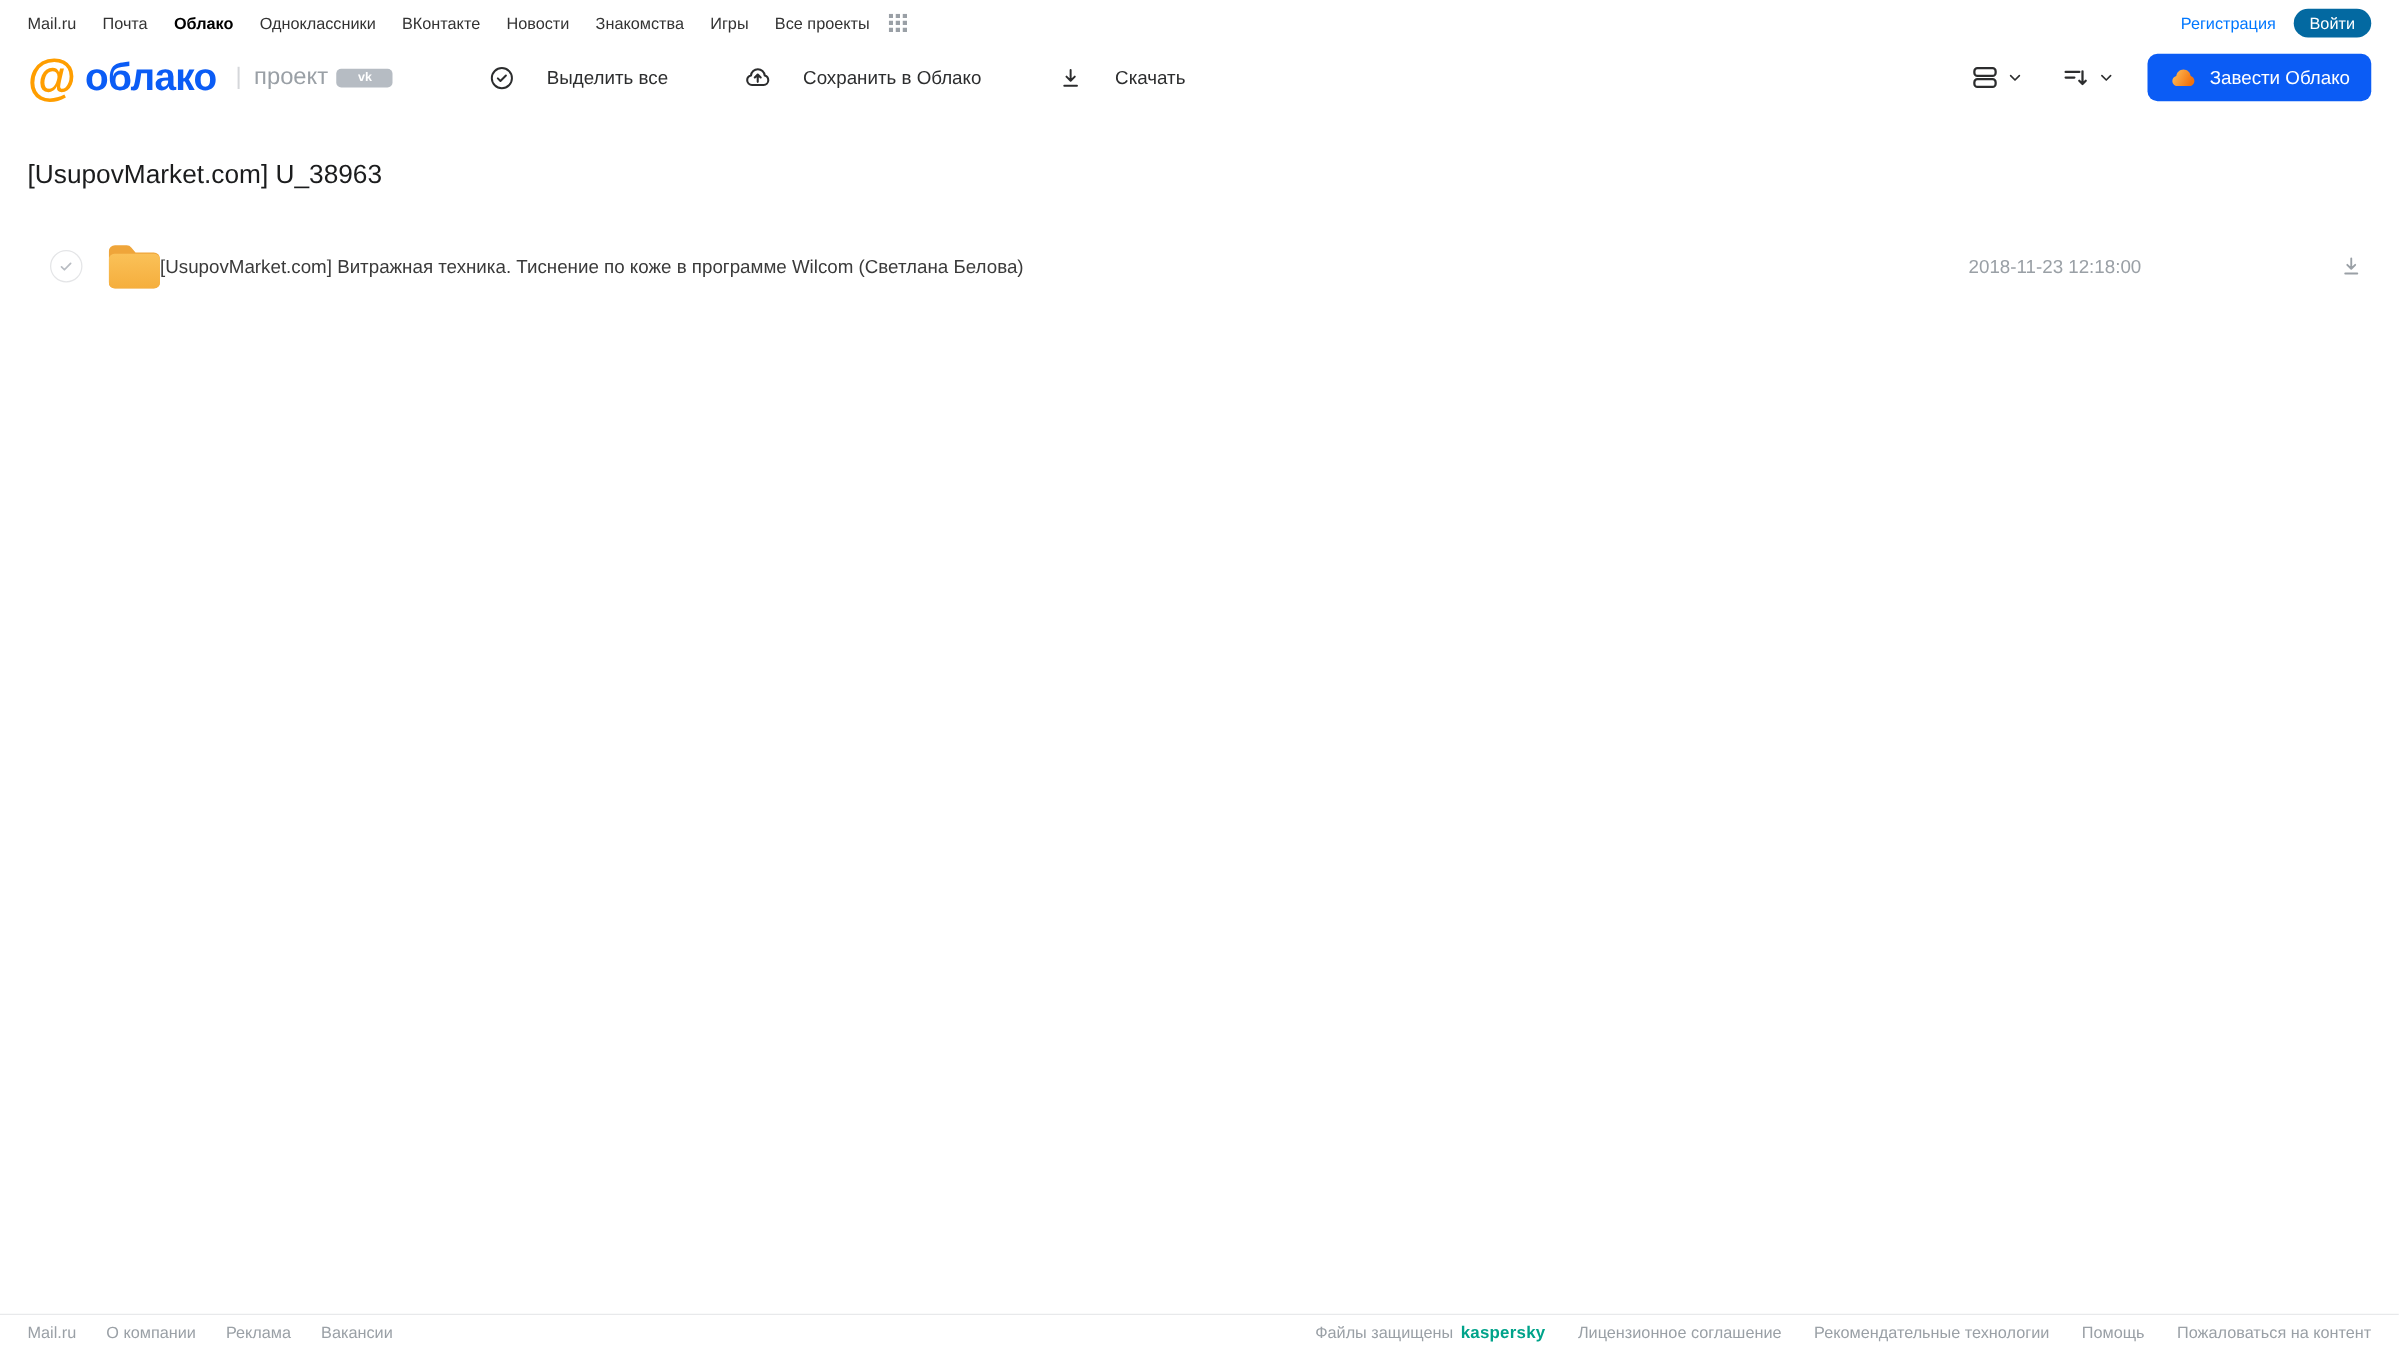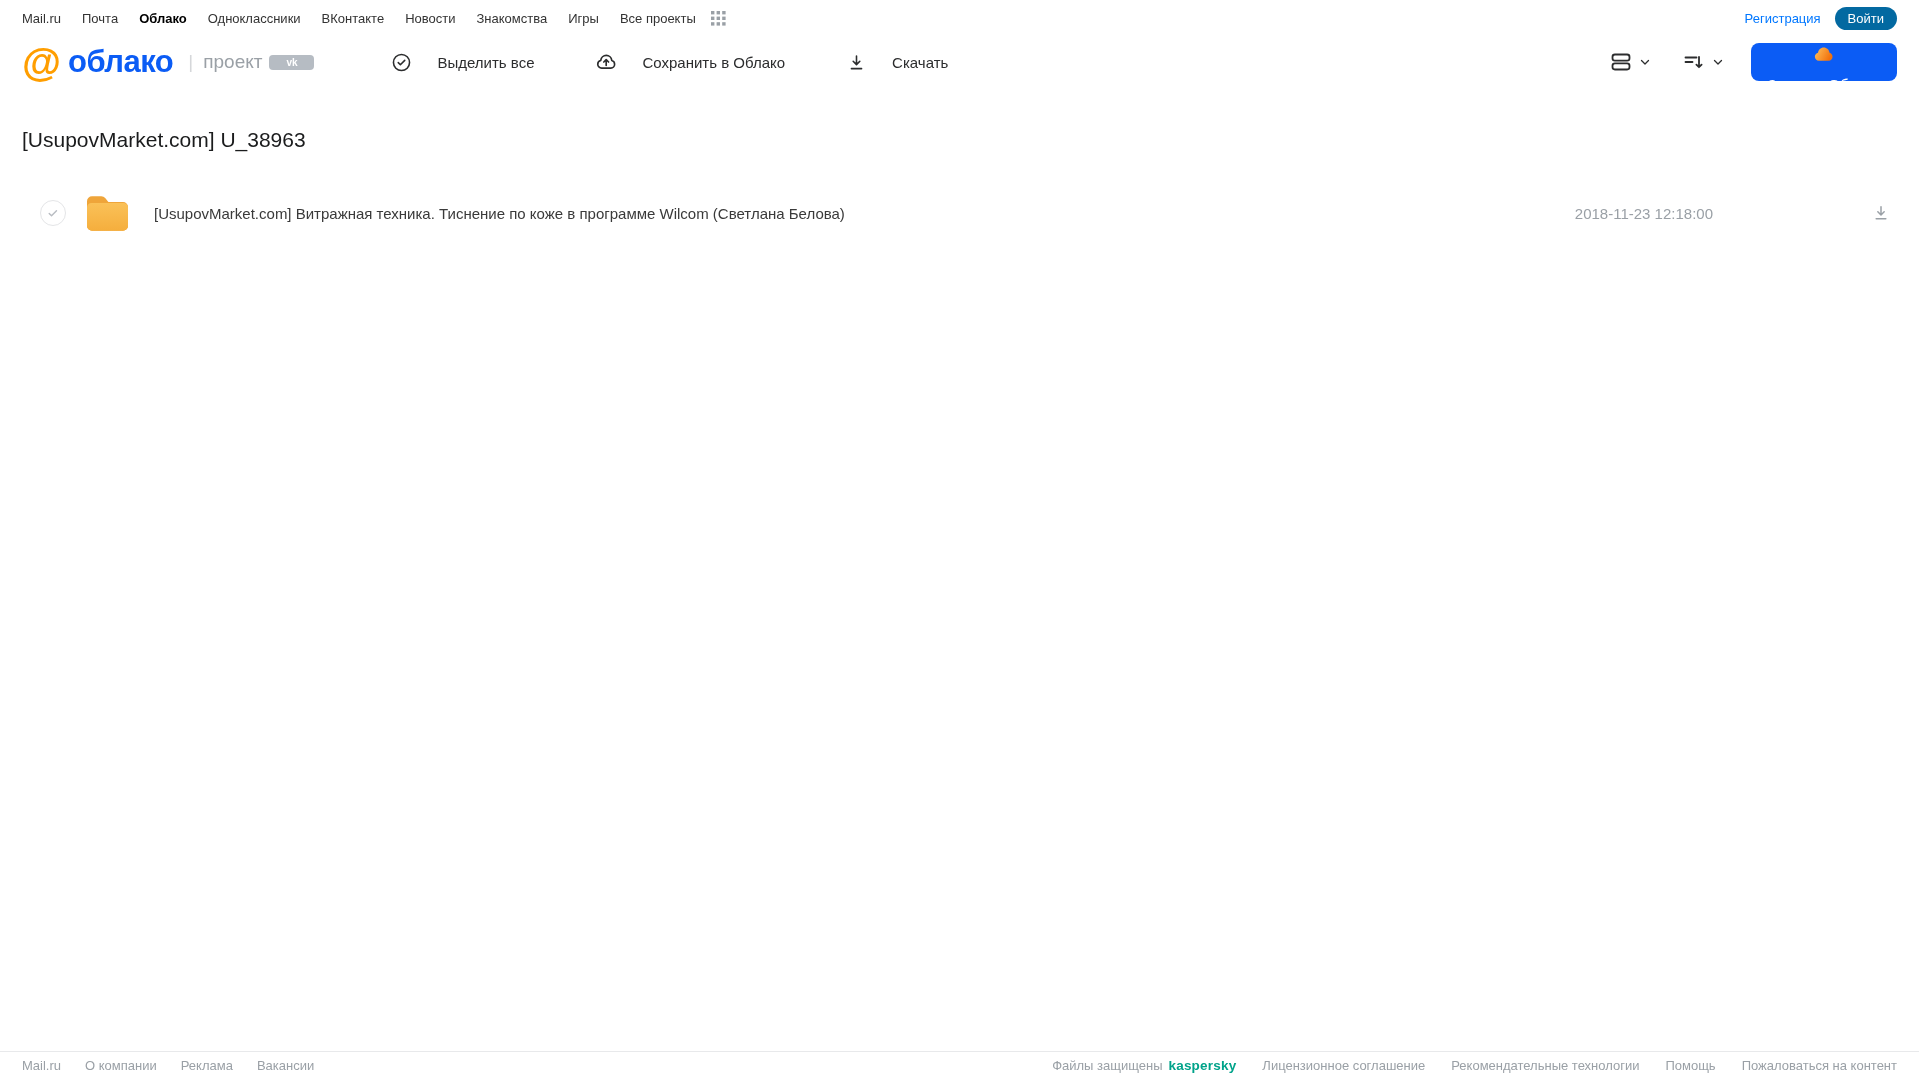--- a/index.html
+++ b/index.html
@@ -28,29 +28,29 @@
   .project-label { color:#9aa0a6; font-size:19px; margin-right:7px; }
   .vk-badge { width:45px; height:15px; background:#b6bcc3; border-radius:4px; color:#fff;
     font-size:10px; font-weight:bold; display:inline-flex; align-items:center; justify-content:center; }
   .toolbar { display:flex; align-items:center; gap:46px; margin-left:62px; }
   .tb-item { display:flex; align-items:center; gap:10px; cursor:pointer; }
   .tb-item span { font-size:15px; color:#2c2d2e;margin-left:15px; }
   .header-right { margin-left:auto; display:flex; align-items:center; }
   .icon-group { display:flex; align-items:center; gap:5px; cursor:pointer; margin-left:30px; }
   .create-btn { margin-left:26px; height:38px; background:#0b5cf5; border:none; cursor:pointer;
     border-radius:8px; display:flex; align-items:center; gap:10px; padding:0 17px;
-    color:#fff; font-size:15px; font-family:inherit;flex-direction:column; }
+    color:#fff; font-size:15px; font-family:inherit; }
 
   
   .page-title { font-size:21px; font-weight:500; color:#1b1c1d; margin:36px 0 0 22px; }
   .file-row { margin-top:37px; height:48px; display:flex; align-items:center; padding-left:40px; cursor:pointer; }
   .row-checkbox { width:26px; height:26px; border-radius:50%; border:1px solid #e4e5e7; background:#fff;
     display:flex; align-items:center; justify-content:center; flex:0 0 auto; cursor:pointer; }
   .folder-wrap { margin-left:21px; display:flex; flex:0 0 auto; }
-  .file-name { margin-left:26px; font-size:15px; color:#3a3a3a; }
+  .file-name { font-size:15px; color:#3a3a3a; }
   .file-date { margin-left:auto; font-size:15px; color:#9aa0a6; white-space:nowrap; }
   .row-dl { margin-left:158px; margin-right:28px; display:flex; cursor:pointer; }
 
   
   .footer { position:absolute; left:0; bottom:0; width:100%; height:28px; background:#fff;
     border-top:1px solid #e8e9eb; display:flex; align-items:center; justify-content:space-between;
     padding:0 22px; }
   .footer a, .footer span { font-size:13px; color:#9aa0a6; }
   .footer-left { display:flex; gap:24px; }
   .footer-right { display:flex; gap:26px; align-items:center; }

